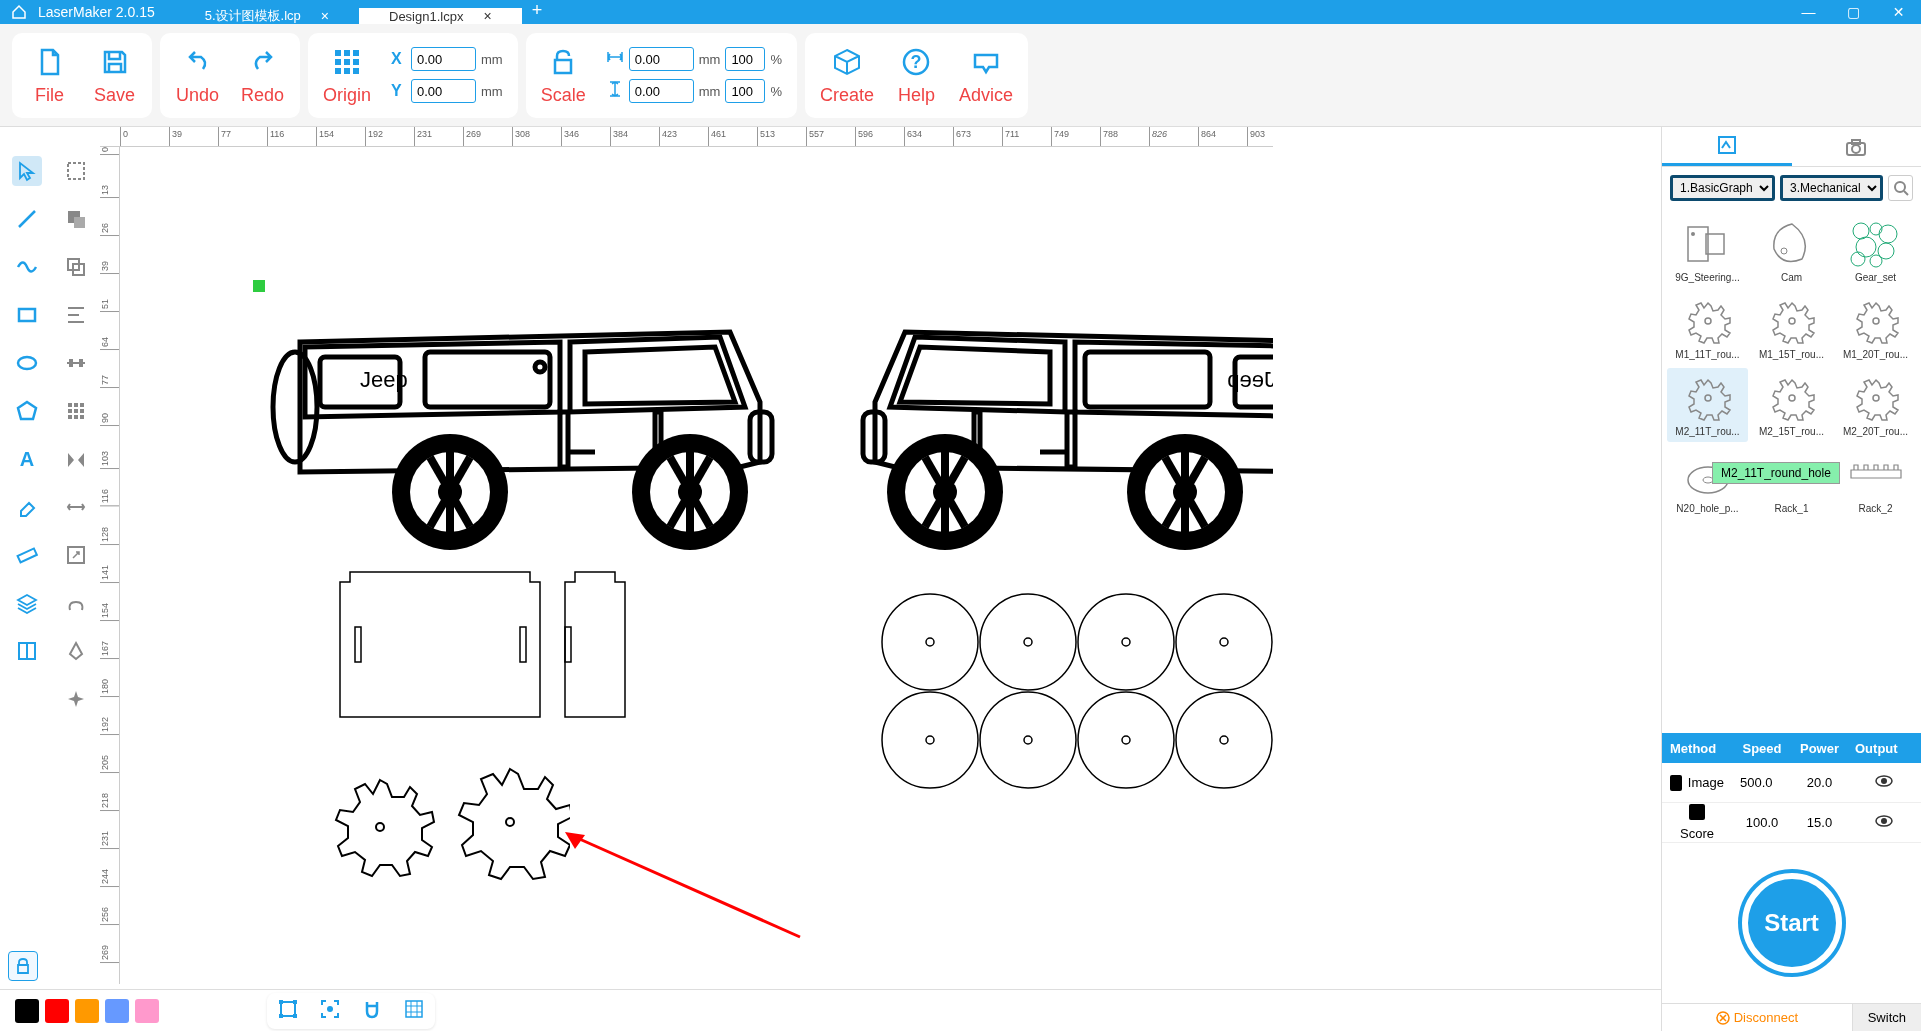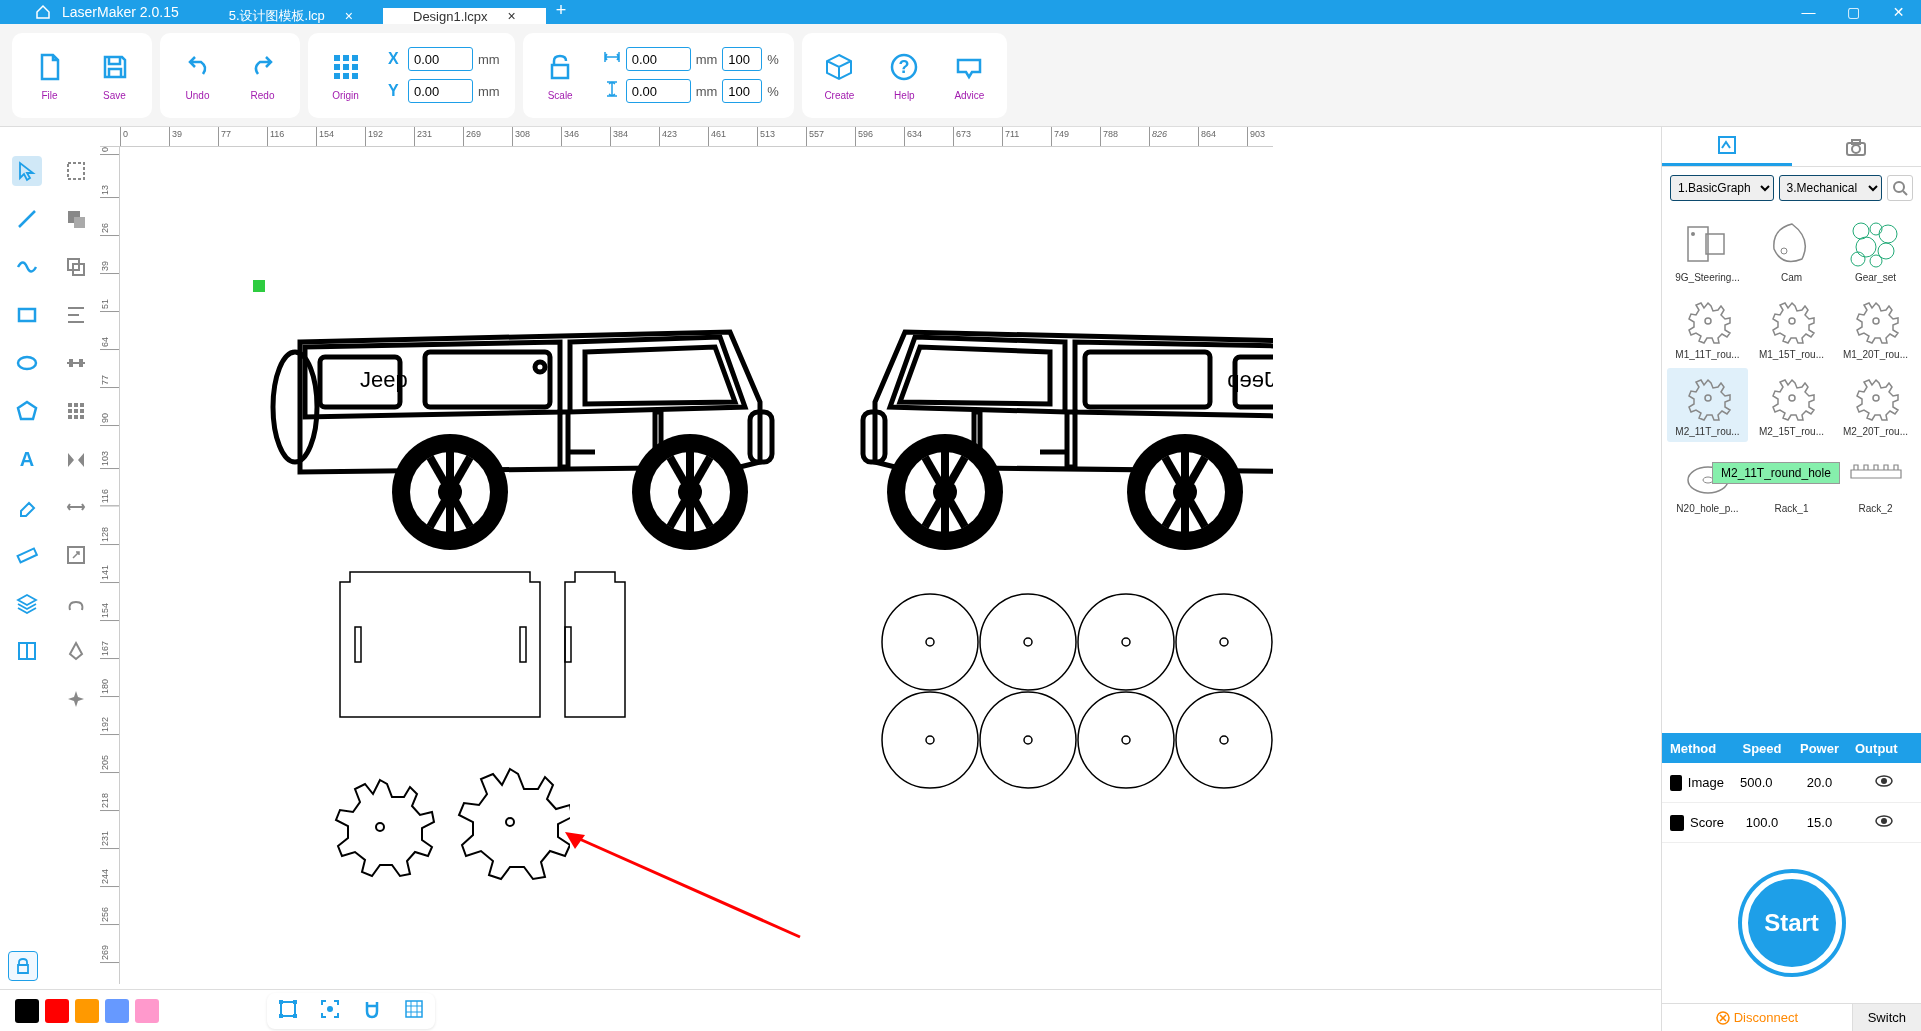--- a/index.html
+++ b/index.html
@@ -1,37 +1,37 @@
 <!DOCTYPE html>
 <html><head>
 <meta charset="utf-8">
 <style>
 * { margin: 0; padding: 0; box-sizing: border-box; font-family: Arial, sans-serif; }
 body { width: 1921px; height: 1031px; background: #fff; overflow: hidden; position: relative; }
 
 
-.titlebar { height: 24px; background: #1e9fe8; display: flex; align-items: center; color: #fff; font-size: 14px; padding-left: 24px; }
+.titlebar { height: 24px; background: #1e9fe8; display: flex; align-items: center; color: #fff; font-size: 14px; }
 .titlebar .home-icon { width: 22px; height: 22px; margin: 0 8px; display: flex; align-items: center; justify-content: center; }
 .titlebar .app-name { margin-right: 20px; font-weight: 500; }
 .titlebar .tabs { display: flex; height: 100%; }
 .titlebar .tab { padding: 0 30px; display: flex; align-items: center; position: relative; cursor: pointer; font-size: 13px; margin-top: 8px; }
 .titlebar .tab.active { background: #fff; color: #333; }
 .titlebar .tab .close { margin-left: 20px; font-size: 14px; }
 .titlebar .tab.active .close { color: #333; }
 .titlebar .tab:not(.active) .close { color: #fff; }
 .titlebar .add-tab { padding: 0 10px; cursor: pointer; font-size: 18px; }
 .titlebar .window-controls { margin-left: auto; display: flex; }
 .titlebar .window-controls span { width: 45px; text-align: center; cursor: pointer; }
 
 
 .toolbar-top { height: 103px; background: #f5f5f5; border-bottom: 1px solid #ddd; display: flex; align-items: center; padding: 6px 12px; gap: 8px; }
 .tool-group { background: #fff; border-radius: 10px; padding: 8px 15px; display: flex; align-items: center; gap: 20px; height: 85px; }
 .tool-btn { display: flex; flex-direction: column; align-items: center; gap: 5px; cursor: pointer; min-width: 45px; }
 .tool-btn .icon { width: 36px; height: 36px; display: flex; align-items: center; justify-content: center; }
-.tool-btn .label { font-size: 10px; color: #a21caf; }
+.tool-btn .label { font-size: 18px; color: #ef4444; }
 .coord-group { display: flex; flex-direction: column; gap: 8px; }
 .coord-row { display: flex; align-items: center; gap: 5px; }
 .coord-row .axis-label { font-weight: bold; color: #1e9fe8; width: 15px; font-size: 16px; }
 .coord-row input { width: 65px; height: 24px; border: 1px solid #1e9fe8; border-radius: 3px; padding: 0 5px; font-size: 13px; }
 .coord-row .unit { font-size: 13px; color: #555; }
 
 
 .ruler-h { position: absolute; top: 127px; left: 100px; right: 648px; height: 20px; background: #fff; border-bottom: 1px solid #ccc; font-size: 9px; color: #666; overflow: hidden; }
 .ruler-h .mark { position: absolute; top: 0; border-left: 1px solid #999; height: 20px; padding-left: 2px; padding-top: 2px; }
 .ruler-v { position: absolute; top: 147px; left: 100px; width: 20px; bottom: 47px; background: #fff; border-right: 1px solid #ccc; font-size: 9px; color: #666; overflow: hidden; }
@@ -48,21 +48,21 @@
 
 
 .canvas-area { position: absolute; top: 147px; left: 120px; right: 648px; bottom: 47px; background: #fff; overflow: hidden; }
 
 
 .right-panel { position: absolute; top: 127px; right: 0; width: 260px; bottom: 0; background: #fff; display: flex; flex-direction: column; border-left: 1px solid #ddd; }
 .right-tabs-icons { height: 40px; display: flex; border-bottom: 1px solid #ddd; }
 .right-tabs-icons .tab-icon { flex: 1; display: flex; align-items: center; justify-content: center; cursor: pointer; }
 .right-tabs-icons .tab-icon.active { border-bottom: 3px solid #1e9fe8; }
 .right-dropdowns { padding: 8px; display: flex; gap: 5px; }
-.right-dropdowns select { flex: 1; height: 26px; border: 1px solid #0c4a6e; border-radius: 3px; font-size: 12px; padding: 0 3px; }
+.right-dropdowns select { flex: 1; height: 26px; border: 3px solid #0c4a6e; border-radius: 3px; font-size: 12px; padding: 0 3px; }
 .right-dropdowns .search-btn { width: 26px; height: 26px; border: 1px solid #ccc; border-radius: 3px; cursor: pointer; display: flex; align-items: center; justify-content: center; }
 
 .parts-grid { padding: 5px; display: grid; grid-template-columns: repeat(3, 1fr); gap: 3px; overflow-y: auto; }
 .part-item { display: flex; flex-direction: column; align-items: center; padding: 5px 2px; cursor: pointer; border-radius: 3px; }
 .part-item.selected { background: #e0f0fa; }
 .part-item .thumb { width: 60px; height: 50px; display: flex; align-items: center; justify-content: center; }
 .part-item .name { font-size: 10px; color: #333; text-align: center; margin-top: 3px; white-space: nowrap; overflow: hidden; text-overflow: ellipsis; width: 100%; }
 
 .tooltip-box { position: absolute; background: #86efac; border: 1px solid #999; padding: 3px 8px; font-size: 12px; z-index: 100; }
 
@@ -757,21 +757,21 @@
             <span>Image</span>
           </div>
           <div style="width:60px; ">500.0</div>
           <div style="width:55px; text-align:center">20.0</div>
           <div style="flex:1; text-align:center"><svg width="18" height="18">
               <ellipse cx="9" cy="9" rx="8" ry="5" fill="none" stroke="#333" stroke-width="1.5"></ellipse>
               <circle cx="9" cy="9" r="3" fill="#333"></circle>
             </svg></div>
         </div>
         <div class="method-row">
-          <div style="width:70px; display:flex; align-items:center; gap:6px;">
+          <div style="width:70px; display:flex; align-items:center; gap:6px;flex-direction:column;">
             <span class="method-color" style="background:#000000"></span>
             <span>Score</span>
           </div>
           <div style="width:60px; text-align:center">100.0</div>
           <div style="width:55px; text-align:center">15.0</div>
           <div style="flex:1; text-align:center"><svg width="18" height="18">
               <ellipse cx="9" cy="9" rx="8" ry="5" fill="none" stroke="#333" stroke-width="1.5"></ellipse>
               <circle cx="9" cy="9" r="3" fill="#333"></circle>
             </svg></div>
         </div>

